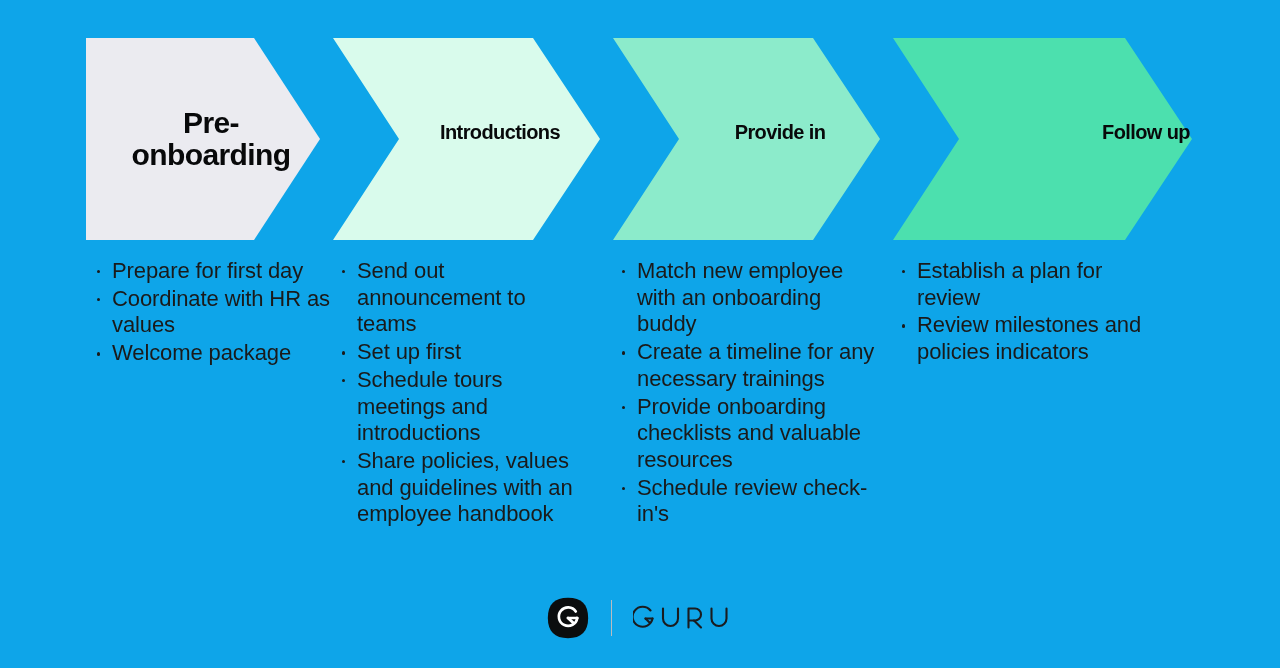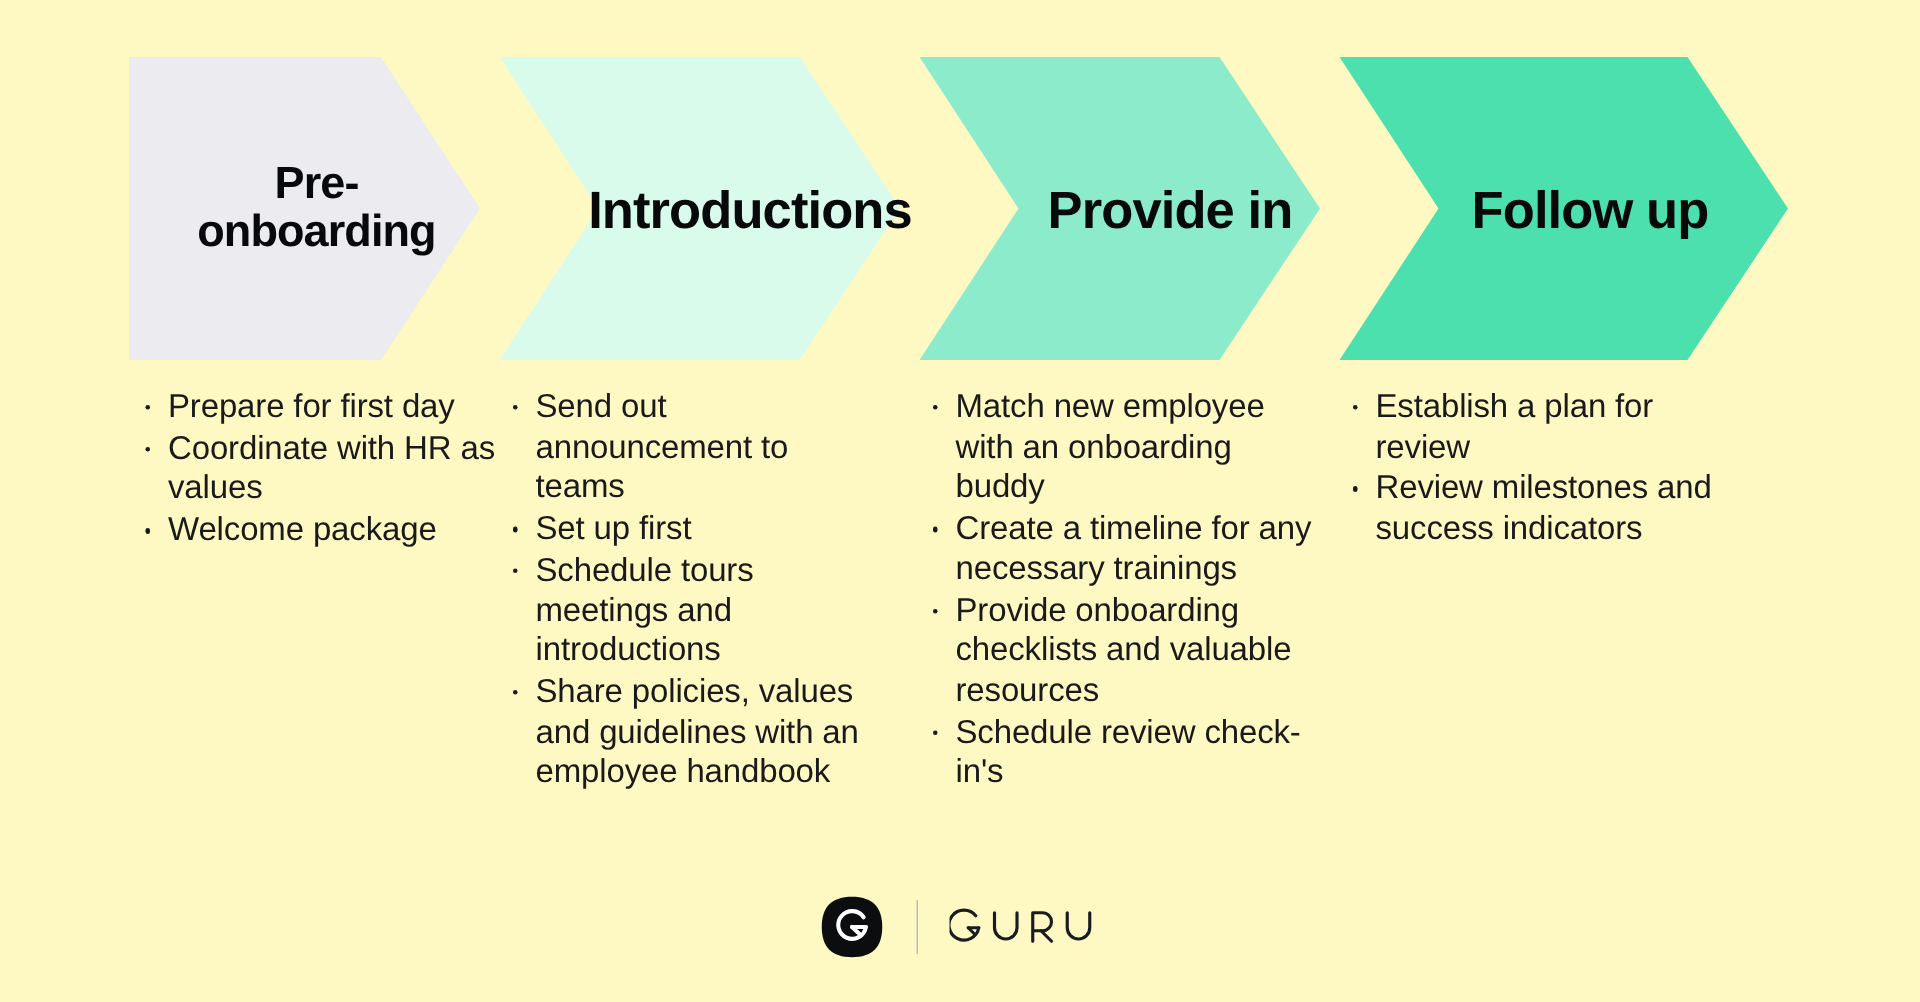--- a/index.html
+++ b/index.html
@@ -12,21 +12,21 @@
     height: 668px;
     overflow: hidden;
     font-family: "Liberation Sans", sans-serif;
     -webkit-font-smoothing: antialiased;
   }
 
   #canvas {
     position: relative;
     width: 1280px;
     height: 668px;
-    background: #fef9c3;
+    background: #0ea5e9;
   }
 
   
   #chevron-band {
     position: absolute;
     left: 0;
     top: 0;
     width: 1280px;
     height: 250px;
   }
@@ -34,32 +34,32 @@
     position: absolute;
     left: 0;
     top: 0;
     display: block;
   }
   .stage-title {
     position: absolute;
     text-align: center;
     font-family: "Liberation Sans", sans-serif;
     font-weight: 700;
-    font-size: 35px;
+    font-size: 20px;
     line-height: 1.08;
     letter-spacing: -0.6px;
     color: #08090a;
     white-space: pre-line;
   }
   .stage-title.two-line { font-size: 30px; }
 
   #title-0 { left: 106px; top: 107px; width: 210px; }
   #title-1 { left: 360px; top: 122px; width: 280px; }
   #title-2 { left: 650px; top: 122px; width: 260px; }
-  #title-3 { left: 930px; top: 122px; width: 260px; }
+  #title-3 { left: 930px; top: 122px; width: 260px; text-align: right; }
 
   
   #columns {
     position: absolute;
     left: 0;
     top: 258px;
     width: 1280px;
     height: 300px;
   }
   .bullet-col {
@@ -174,21 +174,21 @@
       <ul class="bullet-list">
           <li class="bullet-item">Match new employee with an onboarding buddy</li>
           <li class="bullet-item">Create a timeline for any necessary trainings</li>
           <li class="bullet-item">Provide onboarding checklists and valuable resources</li>
           <li class="bullet-item">Schedule review check-in's</li>
         </ul>
     </div>
     <div class="bullet-col" id="col-3">
       <ul class="bullet-list">
           <li class="bullet-item">Establish a plan for review</li>
-          <li class="bullet-item">Review milestones and success indicators</li>
+          <li class="bullet-item">Review milestones and policies indicators</li>
         </ul>
     </div>
   </div>
 
   <div id="footer-logo">
     <div id="logo-row">
 
       <svg id="logo-mark" viewBox="0 0 100 100">
         <path id="logo-squircle" d="M50 2 C82 2 98 18 98 50 C98 82 82 98 50 98 C18 98 2 82 2 50 C2 18 18 2 50 2 Z" fill="#0B0D0E"></path>
 

